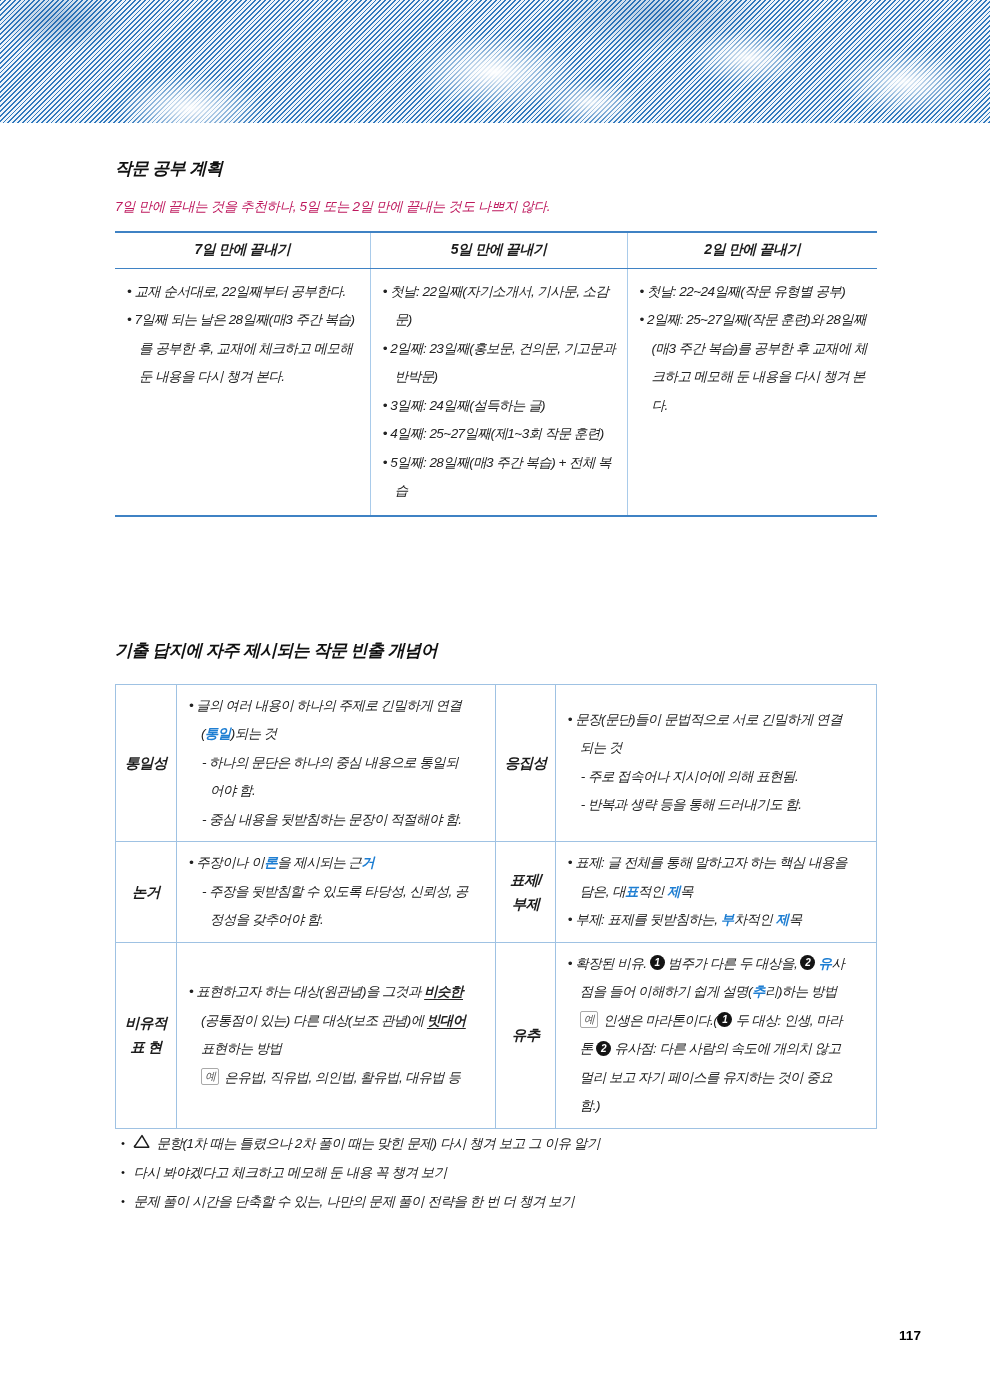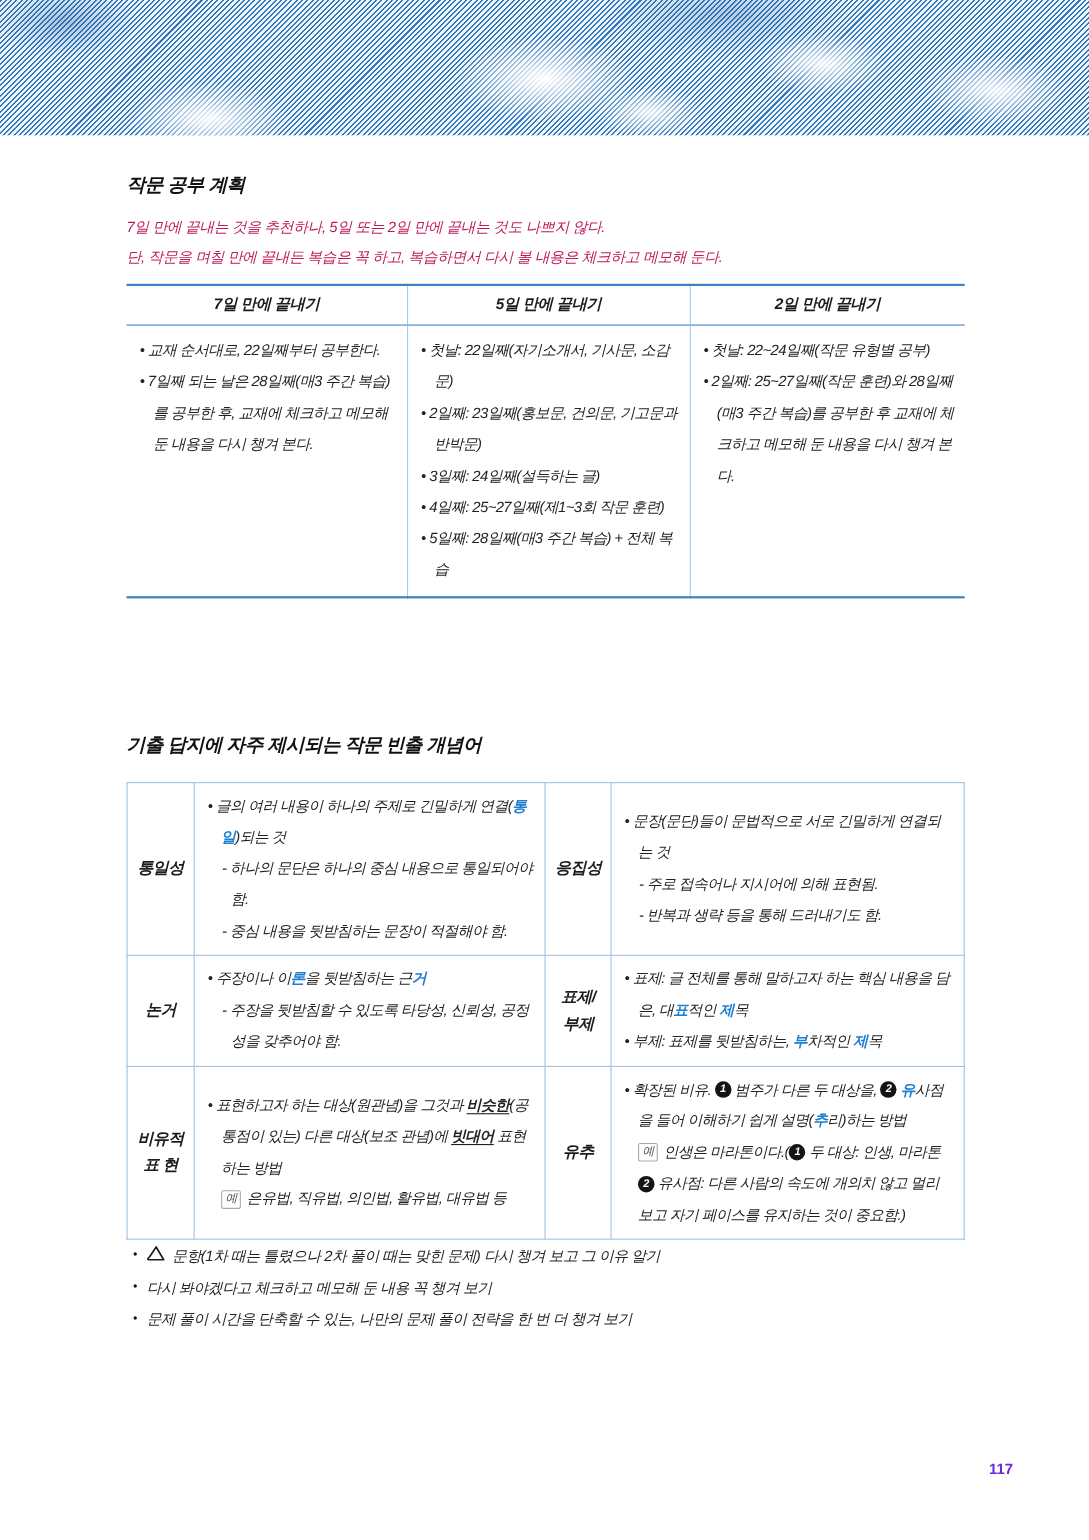--- a/index.html
+++ b/index.html
@@ -37,21 +37,21 @@
 
   .ln { color:#222; }
   .li1 { padding-left:12px; text-indent:-12px; }
   .li2 { padding-left:21px; text-indent:-8px; }
   .lix { padding-left:12px; }
 
   
   #concepts-title { margin-top:122px; margin-bottom:22px; }
   .concept-table, .concept-table td { border:1px solid #9fc2e3; }
   .concept-table td { font-size:13.5px; line-height:28.5px; letter-spacing:-.55px;
-    padding:7px 10px 7px 12px; vertical-align:middle; overflow:hidden; }
+    padding:7px 26px 7px 12px; vertical-align:middle; overflow:hidden; }
   .concept-table td.term { text-align:center; font-weight:bold; font-size:14.5px;
     color:#1c1c1c; white-space:pre-line; padding:0 2px; line-height:24px; letter-spacing:-.5px; }
   .concept-table tr.r1 td { height:140px; }
   .concept-table tr.r2 td { height:86px; }
   .concept-table tr.r3 td { height:140px; }
 
   .c  { color:#1e7ed2; font-weight:bold; }
   .bu { font-weight:bold; text-decoration:underline; text-underline-offset:3px; }
   .circ { display:inline-block; width:15px; height:15px; border-radius:50%;
     background:#141414; color:#fff; font-size:10px; line-height:15px; text-align:center;
@@ -61,33 +61,32 @@
     text-indent:0; vertical-align:1.5px; background:#fff; }
 
   
   #after-title { margin-top:131px; margin-bottom:12px; }
   .after-line { font-size:13.5px; line-height:29px; letter-spacing:-.45px;
     display:flex; align-items:center; color:#222; }
   .after-bullet { font-size:11px; margin:0 9px 0 6px; color:#111; }
   .tri-icon { margin-right:6px; position:relative; top:1px; }
 
   .pagenum { position:absolute; left:880px; top:1328px; width:60px; text-align:center;
-    font-size:13.5px; font-weight:bold; color:#6d28d9; }
+    font-size:13.5px; font-weight:bold; color:#000000; }
 </style>
 </head>
 <body>
 
 <div class="page">
   <div class="banner"></div>
 
   <div class="content">
 
     <h2 class="sec-title" id="plan-title">작문 공부 계획</h2>
     <p class="intro">7일 만에 끝내는 것을 추천하나, 5일 또는 2일 만에 끝내는 것도 나쁘지 않다.</p>
-    <p class="intro">단, 작문을 며칠 만에 끝내든 복습은 꼭 하고, 복습하면서 다시 볼 내용은 체크하고 메모해 둔다.</p>
 
     <table class="plan-table">
       <colgroup>
           <col style="width:33.5%">
           <col style="width:33.7%">
           <col style="width:32.8%">
         </colgroup>
       <thead>
         <tr>
           <th>7일 만에 끝내기</th>
@@ -136,21 +135,21 @@
           <td class="term">응집성</td>
           <td>
               <div class="ln li1"><span>• 문장(문단)들이 문법적으로 서로 긴밀하게 연결되는 것</span></div>
               <div class="ln li2"><span>- 주로 접속어나 지시어에 의해 표현됨.</span></div>
               <div class="ln li2"><span>- 반복과 생략 등을 통해 드러내기도 함.</span></div>
             </td>
         </tr>
         <tr class="r2">
           <td class="term">논거</td>
           <td>
-              <div class="ln li1"><span>• 주장이나 이</span><span class="c">론</span><span>을 뒷받침하는 근</span><span class="c">거</span></div>
+              <div class="ln li1"><span>• 주장이나 이</span><span class="c">론</span><span>을 제시되는 근</span><span class="c">거</span></div>
               <div class="ln li2"><span>- 주장을 뒷받침할 수 있도록 타당성, 신뢰성, 공정성을 갖추어야 함.</span></div>
             </td>
           <td class="term">표제/
 부제</td>
           <td>
               <div class="ln li1"><span>• 표제: 글 전체를 통해 말하고자 하는 핵심 내용을 담은, 대</span><span class="c">표</span><span>적인 </span><span class="c">제</span><span>목</span></div>
               <div class="ln li1"><span>• 부제: 표제를 뒷받침하는, </span><span class="c">부</span><span>차적인 </span><span class="c">제</span><span>목</span></div>
             </td>
         </tr>
         <tr class="r3">

